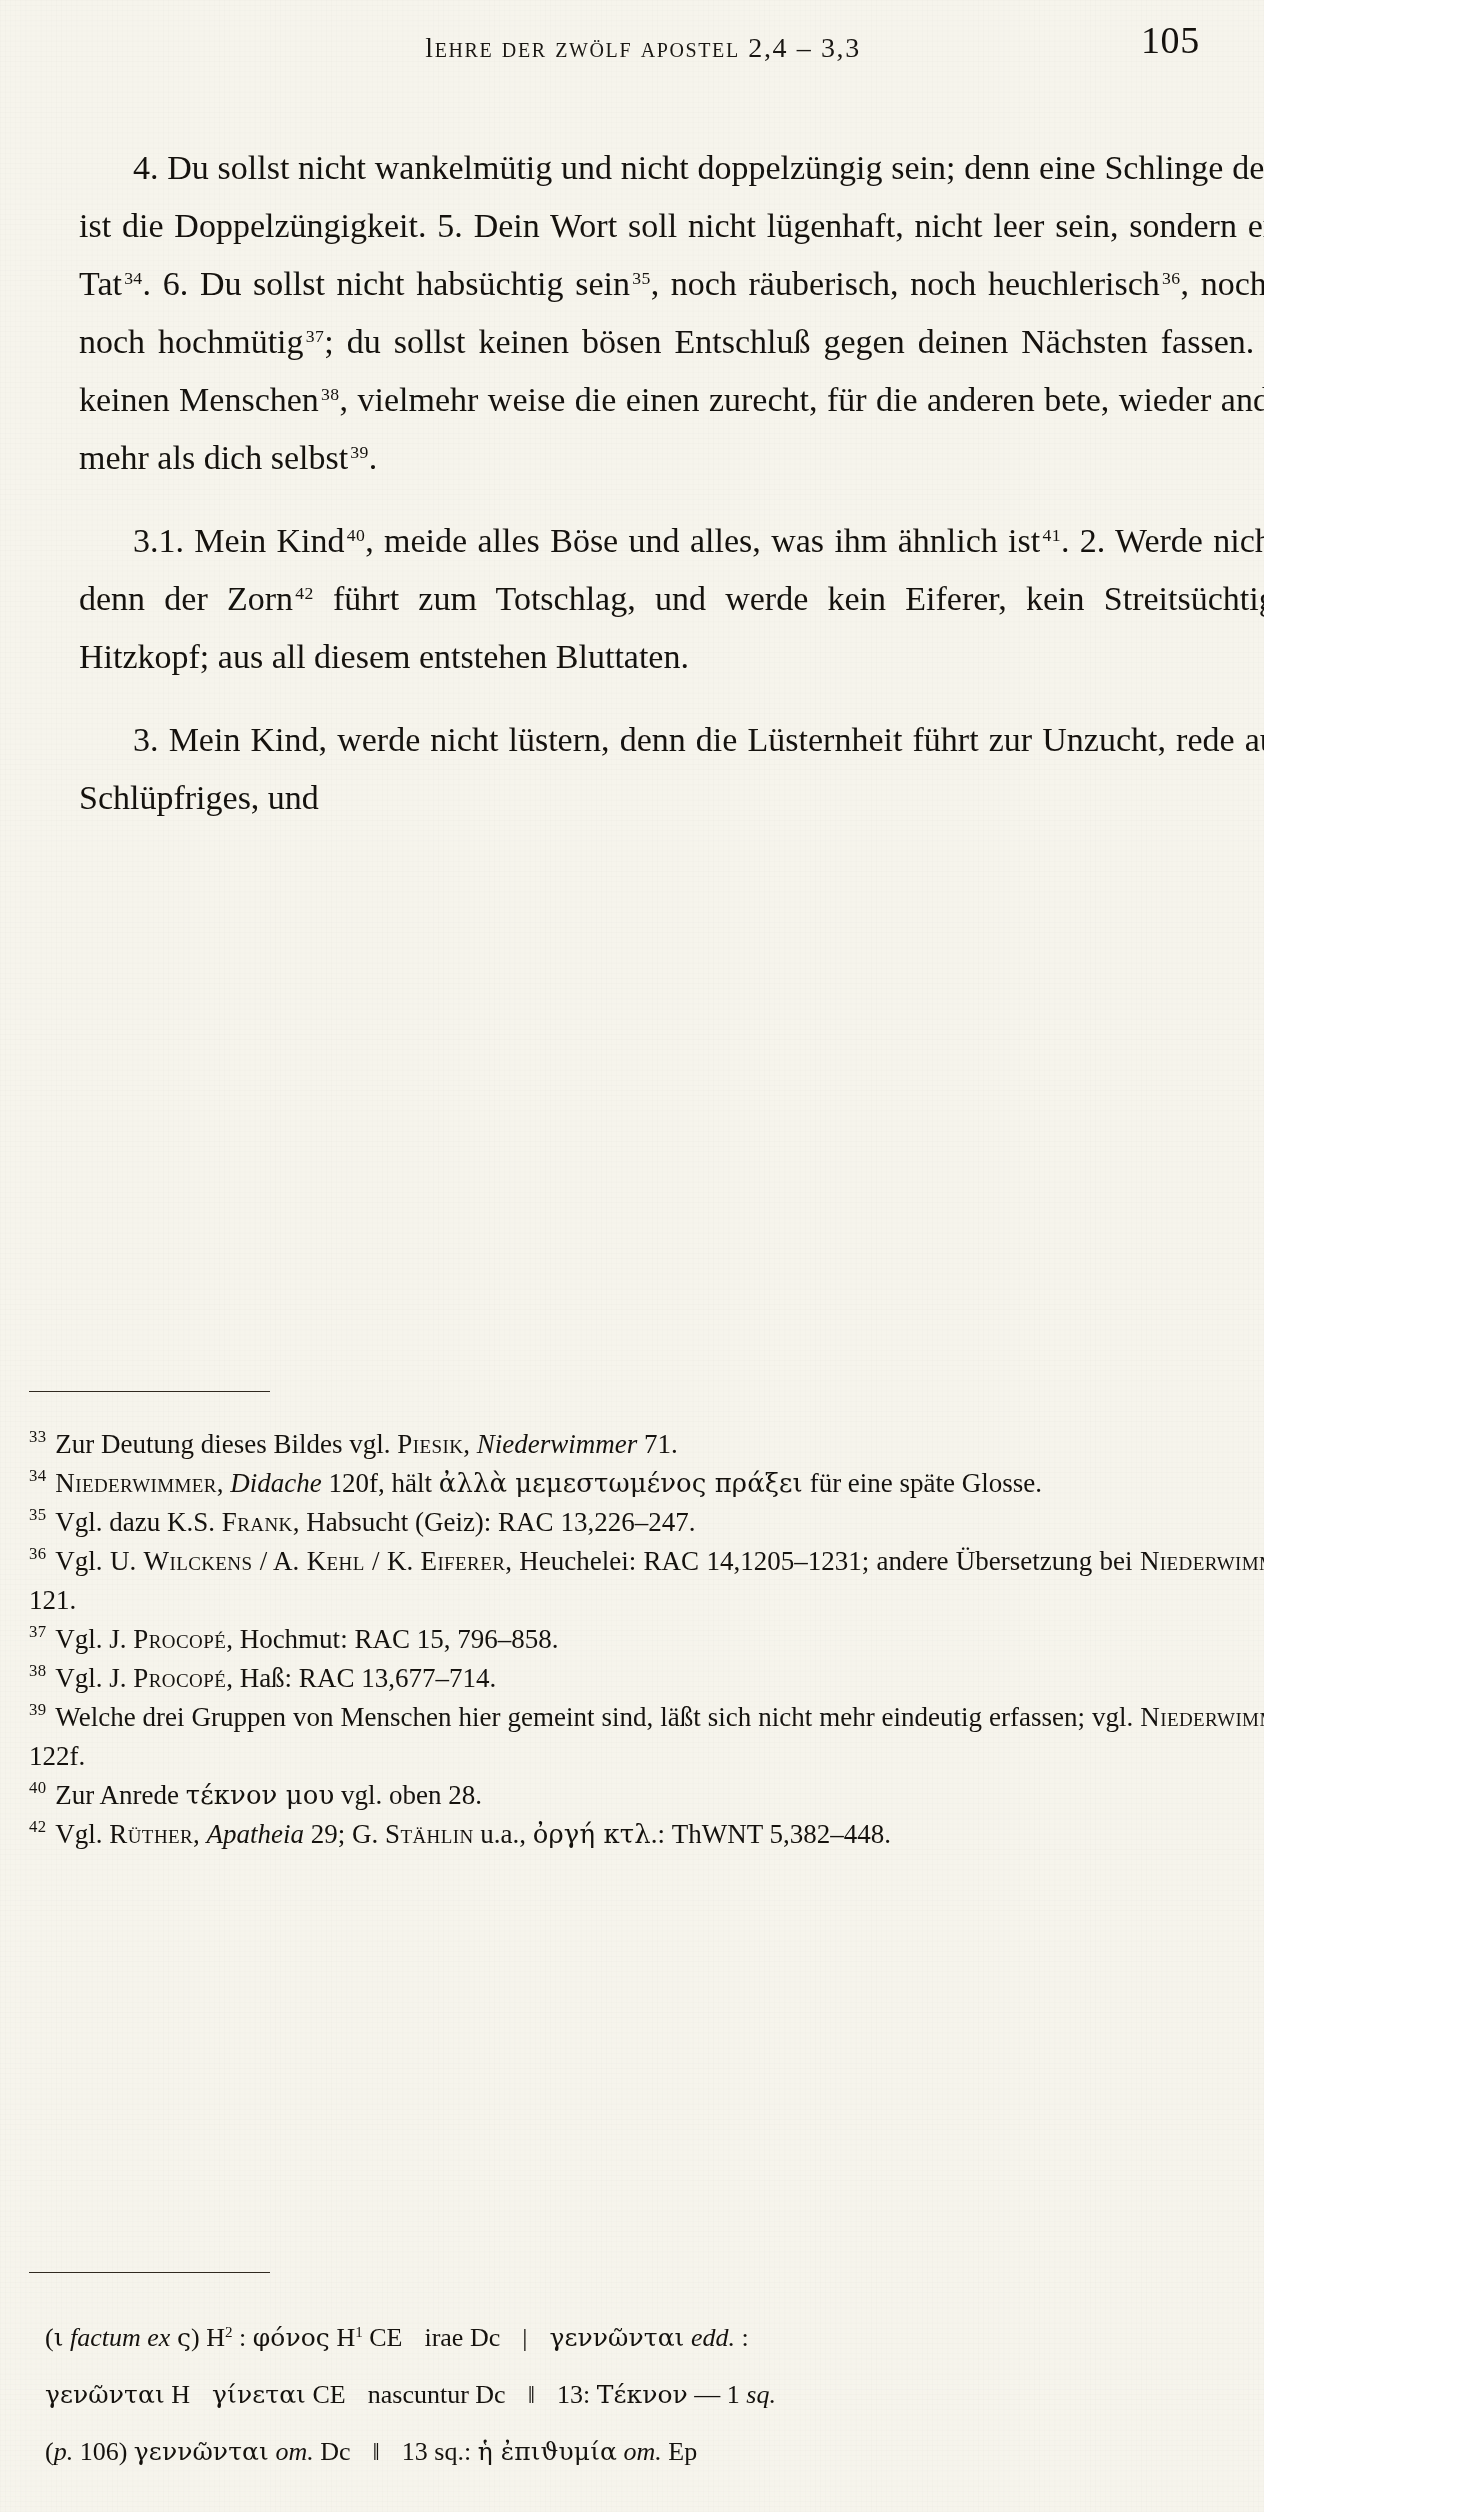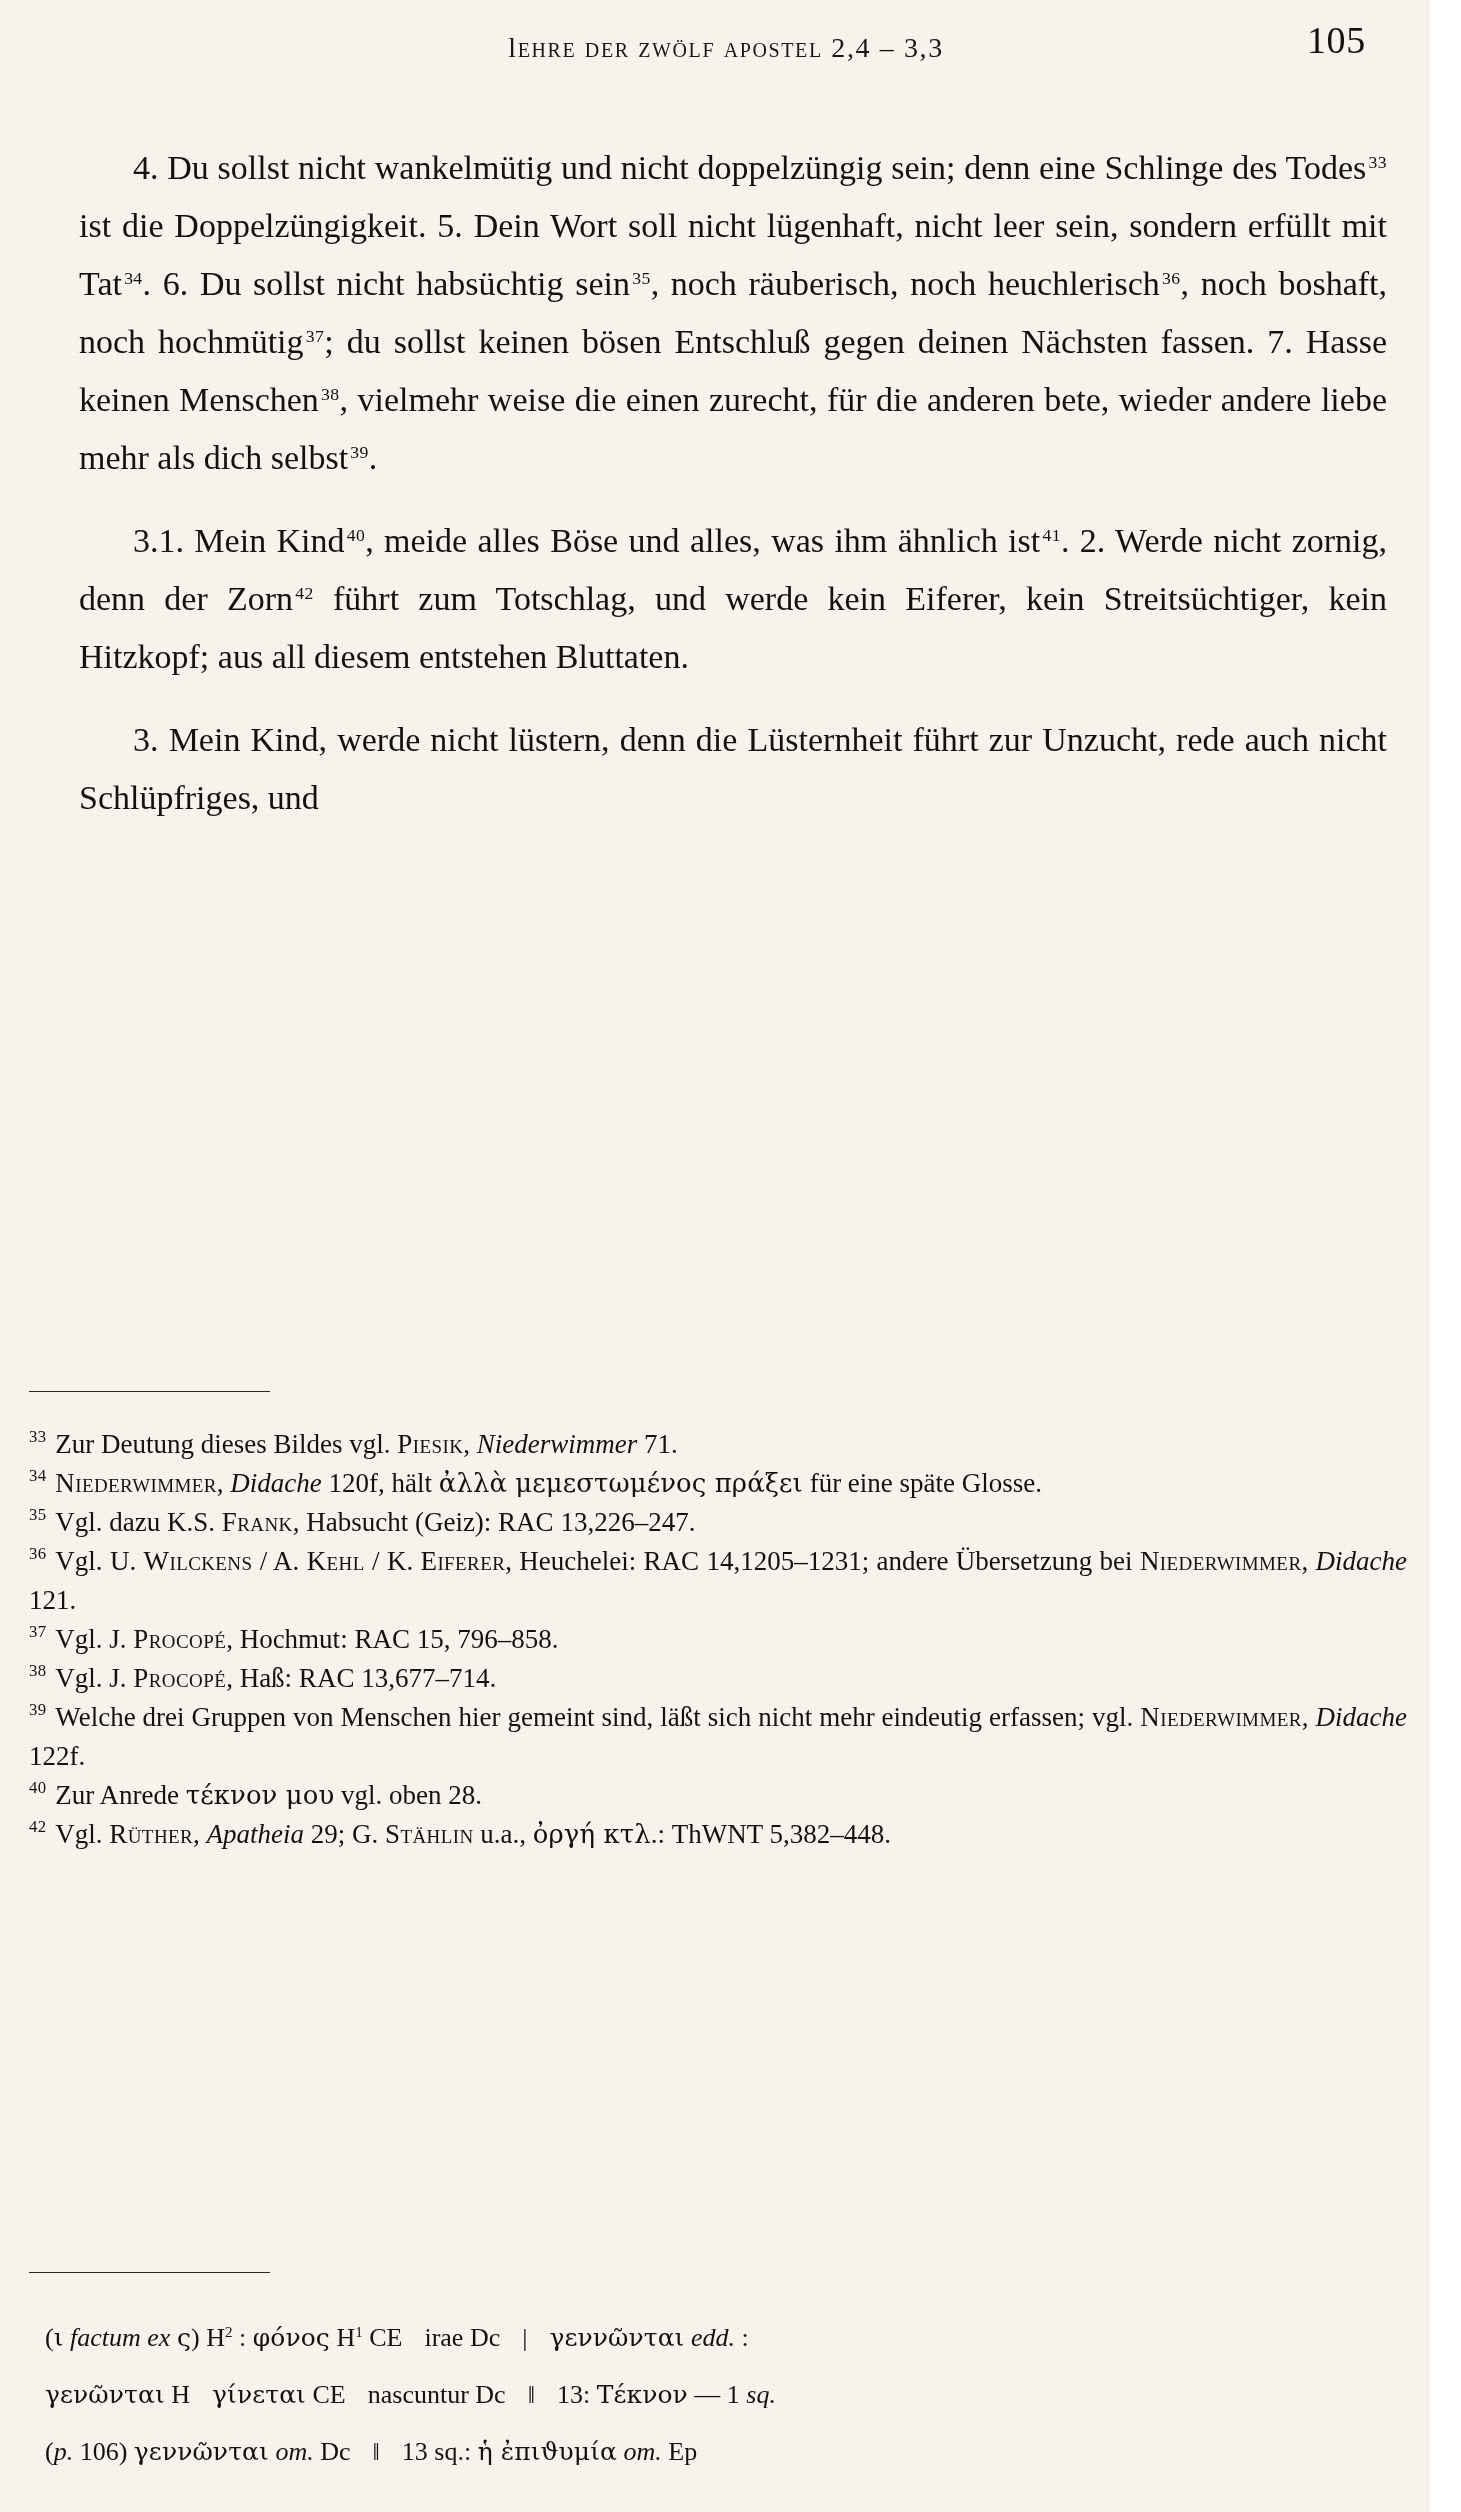--- a/index.html
+++ b/index.html
@@ -2,21 +2,21 @@
 <html style="font-size:11.7px"><head>
 <meta charset="utf-8">
 <style>
   html, body {
     margin: 0;
     padding: 0;
     background: #ffffff;
   }
   .page {
     position: relative;
-    width: 1430px;
+    width: 1264px;
     height: 2512px;
     background: #f6f4ec;
     background-image:
       linear-gradient(90deg, rgba(0,0,0,0.012) 0.7px, transparent 0.7px),
       linear-gradient(180deg, rgba(0,0,0,0.010) 0.7px, transparent 0.7px);
     background-size: 5.1px 8px, 8px 5.1px;
     box-sizing: border-box;
     font-family: "Liberation Serif", "DejaVu Serif", serif;
     color: #15120e;
     overflow: hidden;

